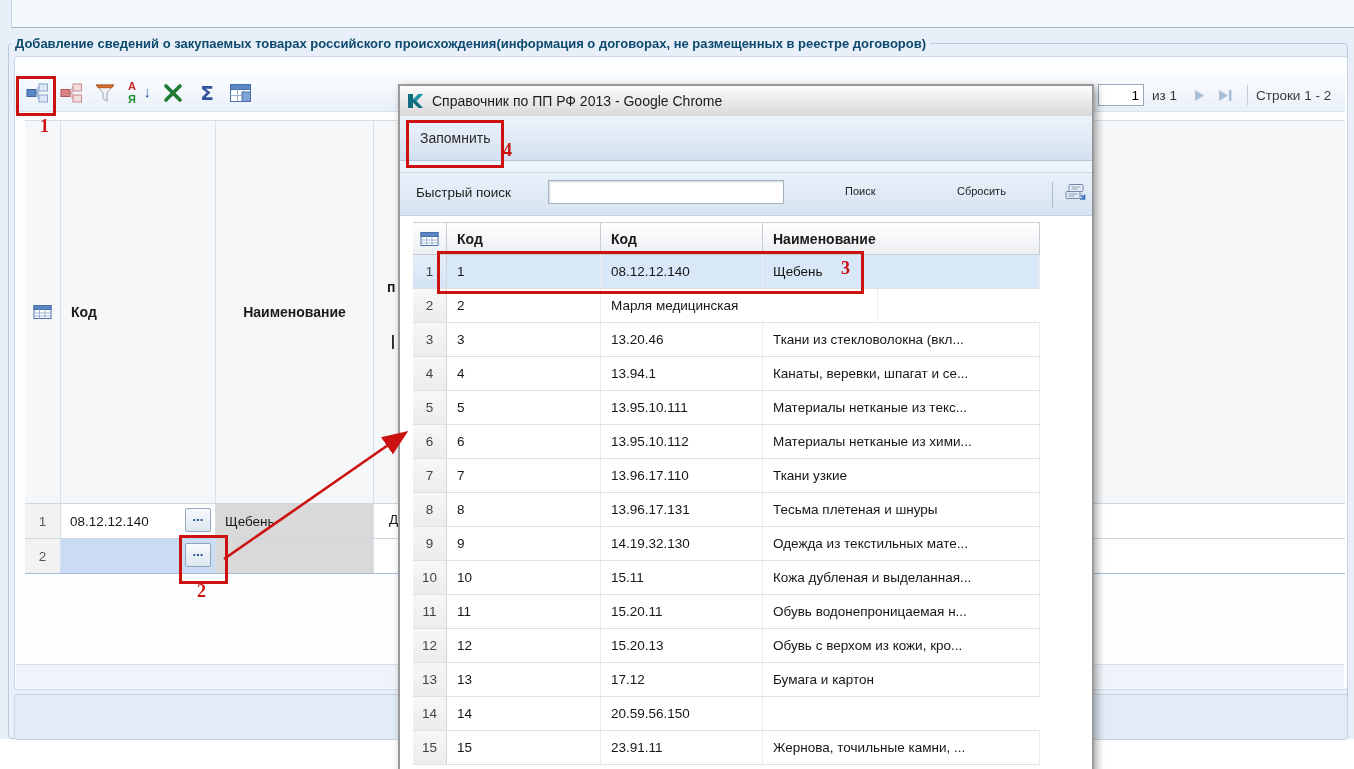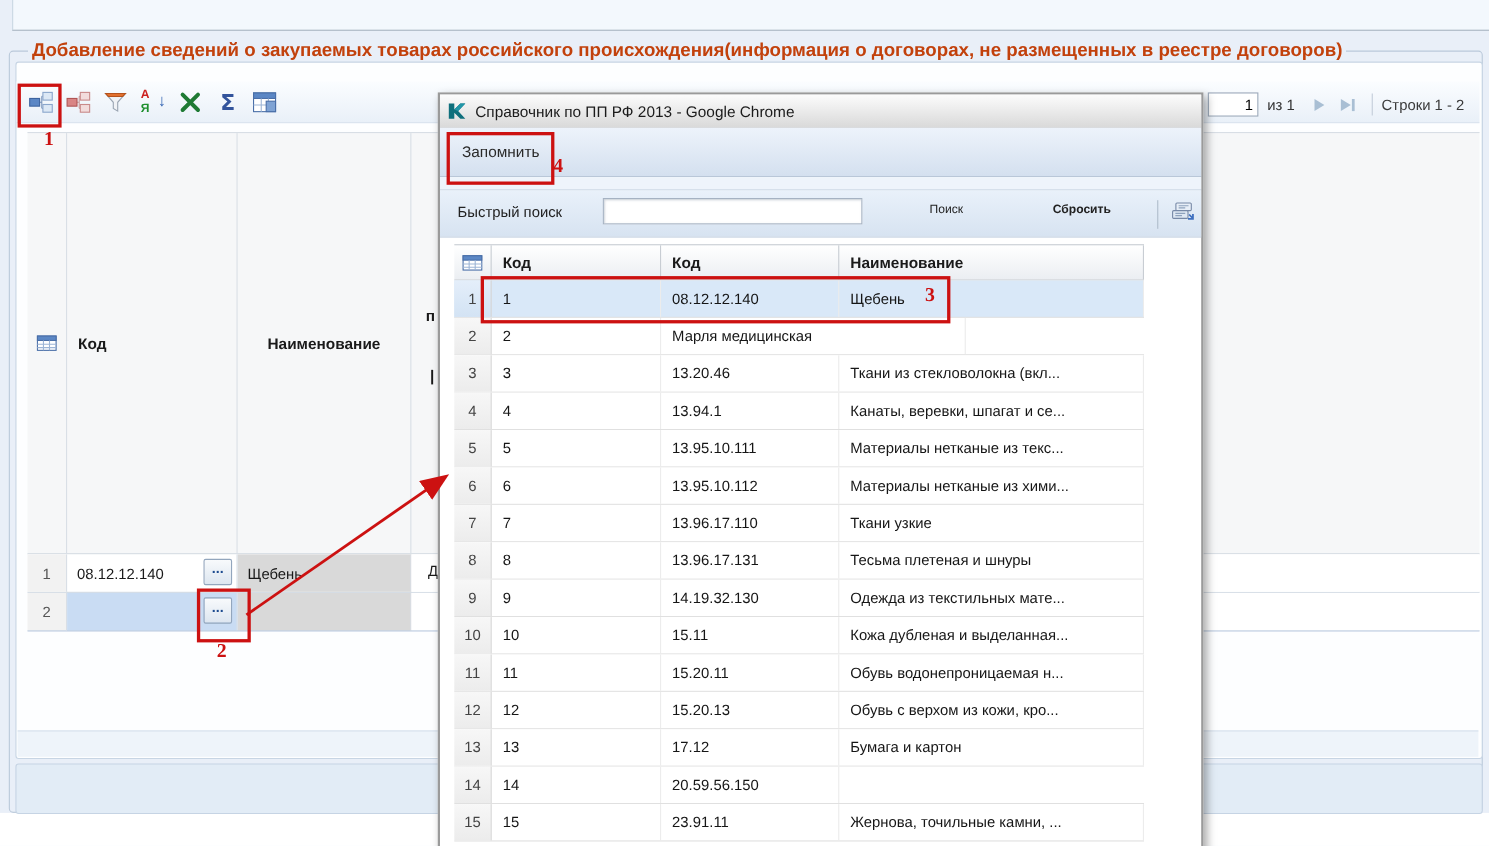--- a/index.html
+++ b/index.html
@@ -4,21 +4,21 @@
 <style>
   html,body{margin:0;padding:0;background:#e9eff8;}
   #screen{position:relative;width:1354px;height:769px;overflow:hidden;
           background:#e9eff8;font-family:"Liberation Sans",sans-serif;
           -webkit-font-smoothing:antialiased;color:#1a1a1a;}
   
   .topbar{position:absolute;left:11px;top:0;right:0;height:27px;background:#f3f8fd;
           border-bottom:1px solid #a6b2c0;border-left:1px solid #c9d6e3;z-index:1;}
   fieldset.main-fs{position:absolute;left:8px;top:36px;width:1338px;height:701px;margin:0;padding:0;
           border:1px solid #bac9da;border-radius:4px;z-index:1;}
-  fieldset.main-fs legend{margin-left:16px;padding:0 4px;font-weight:700;font-size:17px;color:#c2410c;}
+  fieldset.main-fs legend{margin-left:2px;padding:0 4px;font-weight:700;font-size:13px;color:#0c4a6e;}
   .inner-panel{position:absolute;left:14px;top:56px;width:1332px;height:632px;background:#fdfeff;
           border:1px solid #c7d5e4;border-radius:3px;z-index:2;}
   .main-toolbar{position:absolute;left:15px;top:74px;width:1330px;height:38px;z-index:3;
           background:linear-gradient(#fbfdff,#e9f0f8);border-bottom:1px solid #d7e2ee;
           display:flex;align-items:center;padding-left:5px;box-sizing:border-box;}
   .tb-icon{width:30px;height:30px;margin:0 2px;display:flex;align-items:center;justify-content:center;cursor:pointer;}
   .sort-box{position:relative;width:24px;height:24px;font-weight:700;font-size:11px;line-height:1;}
   .sort-box .s-top{position:absolute;left:1px;top:0;color:#cc2222;}
   .sort-box .s-bot{position:absolute;left:1px;bottom:0;color:#1e8f2e;}
   .sort-box .s-arr{position:absolute;right:0;top:3px;color:#2d5fb0;font-size:15px;font-weight:700;}
@@ -71,21 +71,21 @@
           display:flex;align-items:center;}
   .p-menu-item{margin-left:20px;font-size:14px;color:#2a2a2a;cursor:pointer;}
   .menu-gap{position:absolute;left:0;top:75px;right:0;height:11px;background:#eef4fb;}
   .p-searchbar{position:absolute;left:0;top:86px;right:0;height:42px;
           background:linear-gradient(#e9f1fa,#d7e3f1);border-top:1px solid #cdd9e6;border-bottom:1px solid #c2cfdf;}
   .p-searchbar .s-label{position:absolute;left:16px;top:12px;font-size:13.5px;color:#222;text-align:center;}
   .p-searchbar input{position:absolute;left:148px;top:7px;width:236px;height:24px;border:1px solid #a5b2c2;
           box-shadow:inset 1px 1px 2px rgba(120,135,155,.35);font-size:13.5px;box-sizing:border-box;
           font-family:"Liberation Sans",sans-serif;padding:0 5px;background:#fff;}
   .s-btn{position:absolute;top:12px;font-size:11px;color:#222;cursor:pointer;margin-left:23px;}
-  .s-find{left:422px;} .s-reset{left:534px;font-weight:bold;}
+  .s-find{left:422px;} .s-reset{left:534px;}
   .s-sep{position:absolute;left:652px;top:9px;width:1px;height:26px;background:#aebccb;}
   .s-colicon{position:absolute;left:664px;top:10px;cursor:pointer;}
   
   .p-table{position:absolute;left:13px;top:136px;width:627px;font-size:13.5px;}
   .p-header{display:flex;height:31px;background:linear-gradient(#ffffff,#ebeef2);
           border-top:1px solid #c8cdd3;border-bottom:1px solid #c8cdd3;font-weight:700;font-size:14px;}
   .p-h-cell{border-right:1px solid #c8cdd3;display:flex;align-items:center;box-sizing:border-box;}
   .p-h-cell:last-child{border-right:1px solid #c8cdd3;}
   .p-num-col{width:34px;justify-content:center;}
   .p-c1-col{width:154px;padding-left:10px;}

